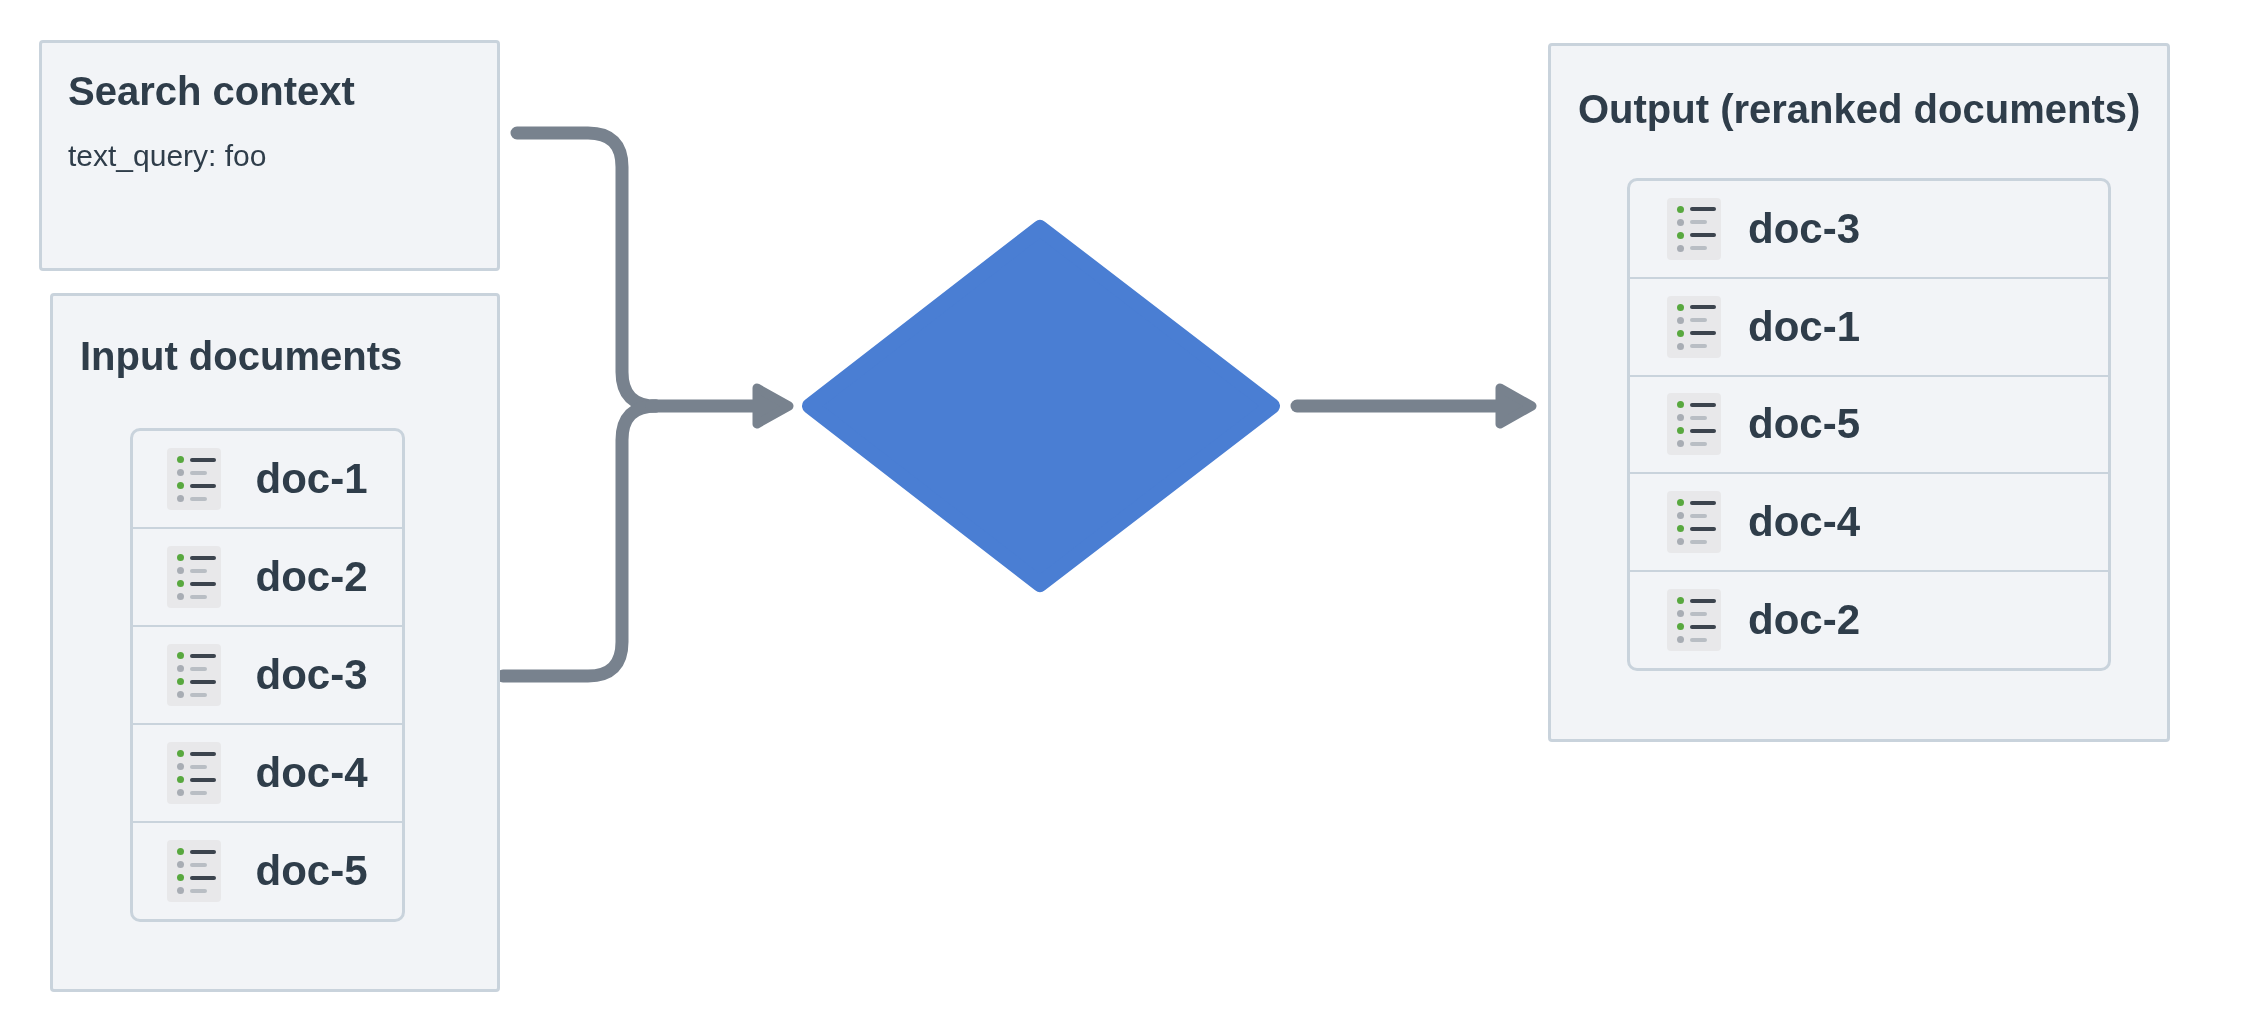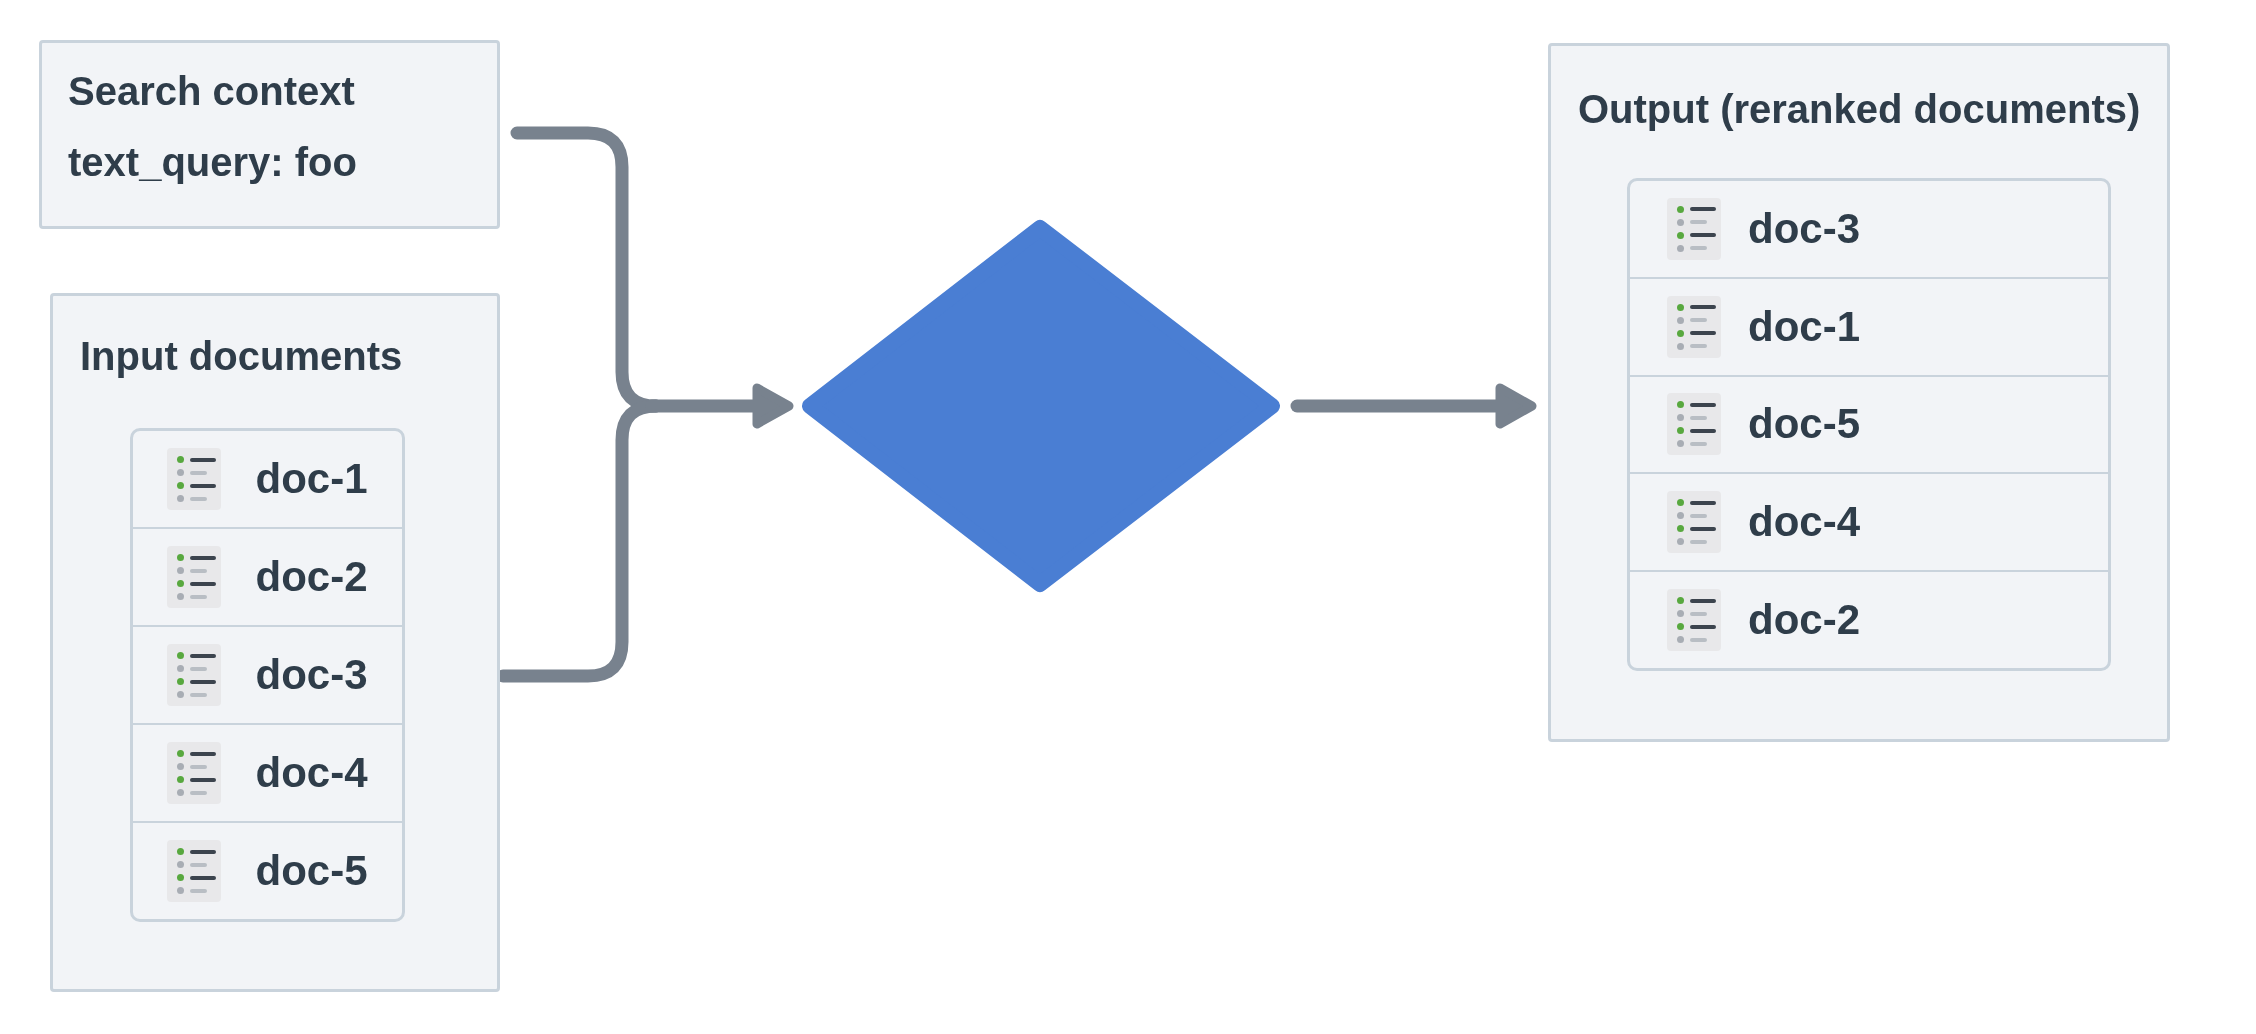--- a/index.html
+++ b/index.html
@@ -49,22 +49,22 @@
   .panel-title {
     position: absolute;
     font-size: 40px;
     font-weight: bold;
     color: var(--text-dark);
     white-space: nowrap;
     line-height: 1.2;
   }
   .query-text {
     position: absolute;
-    font-size: 40px;
-    font-weight: bold;
+    font-size: 30px;
+    font-weight: normal;
     color: var(--text-dark);
     white-space: nowrap;
     line-height: 1.15;
   }
   .doc-list {
     position: absolute;
     box-sizing: border-box;
     border: 3px solid var(--box-border);
     border-radius: 10px;
     background: var(--box-bg);
@@ -152,21 +152,21 @@
   <svg class="connector-layer" viewBox="0 0 2256 1034" xmlns="http://www.w3.org/2000/svg">
     <path class="connector" d="M 517 133 H 588 Q 622 133 622 167 V 372 Q 622 406 656 406"></path>
     <path class="connector" d="M 503 676 H 588 Q 622 676 622 642 V 440 Q 622 406 656 406"></path>
     <path class="connector" d="M 652 406 H 757"></path>
     <polygon class="arrowhead" points="757,388 789,406 757,424"></polygon>
     <polygon class="diamond" points="810,406 1040,228 1272,406 1040,584"></polygon>
     <path class="connector" d="M 1297 406 H 1500"></path>
     <polygon class="arrowhead" points="1500,388 1532,406 1500,424"></polygon>
   </svg>
 
-  <div class="panel" style="left:39px; top:40px; width:461px; height:189px;">
+  <div class="panel" style="left:39px; top:40px; width:461px; height:231px;">
     <div class="panel-title" style="left:26px; top:24px;">Search context</div>
     <div class="query-text" style="left:26px; top:96px;">text_query: foo</div>
   </div>
 
   <div class="panel" style="left:50px; top:293px; width:450px; height:699px;">
     <div class="panel-title" style="left:27px; top:36px;">Input documents</div>
     <div class="doc-list centered" style="left:77px; top:132px; width:275px; height:494px;">
         <div class="doc-row">
     <span class="doc-icon">
       <span class="icon-row primary">

